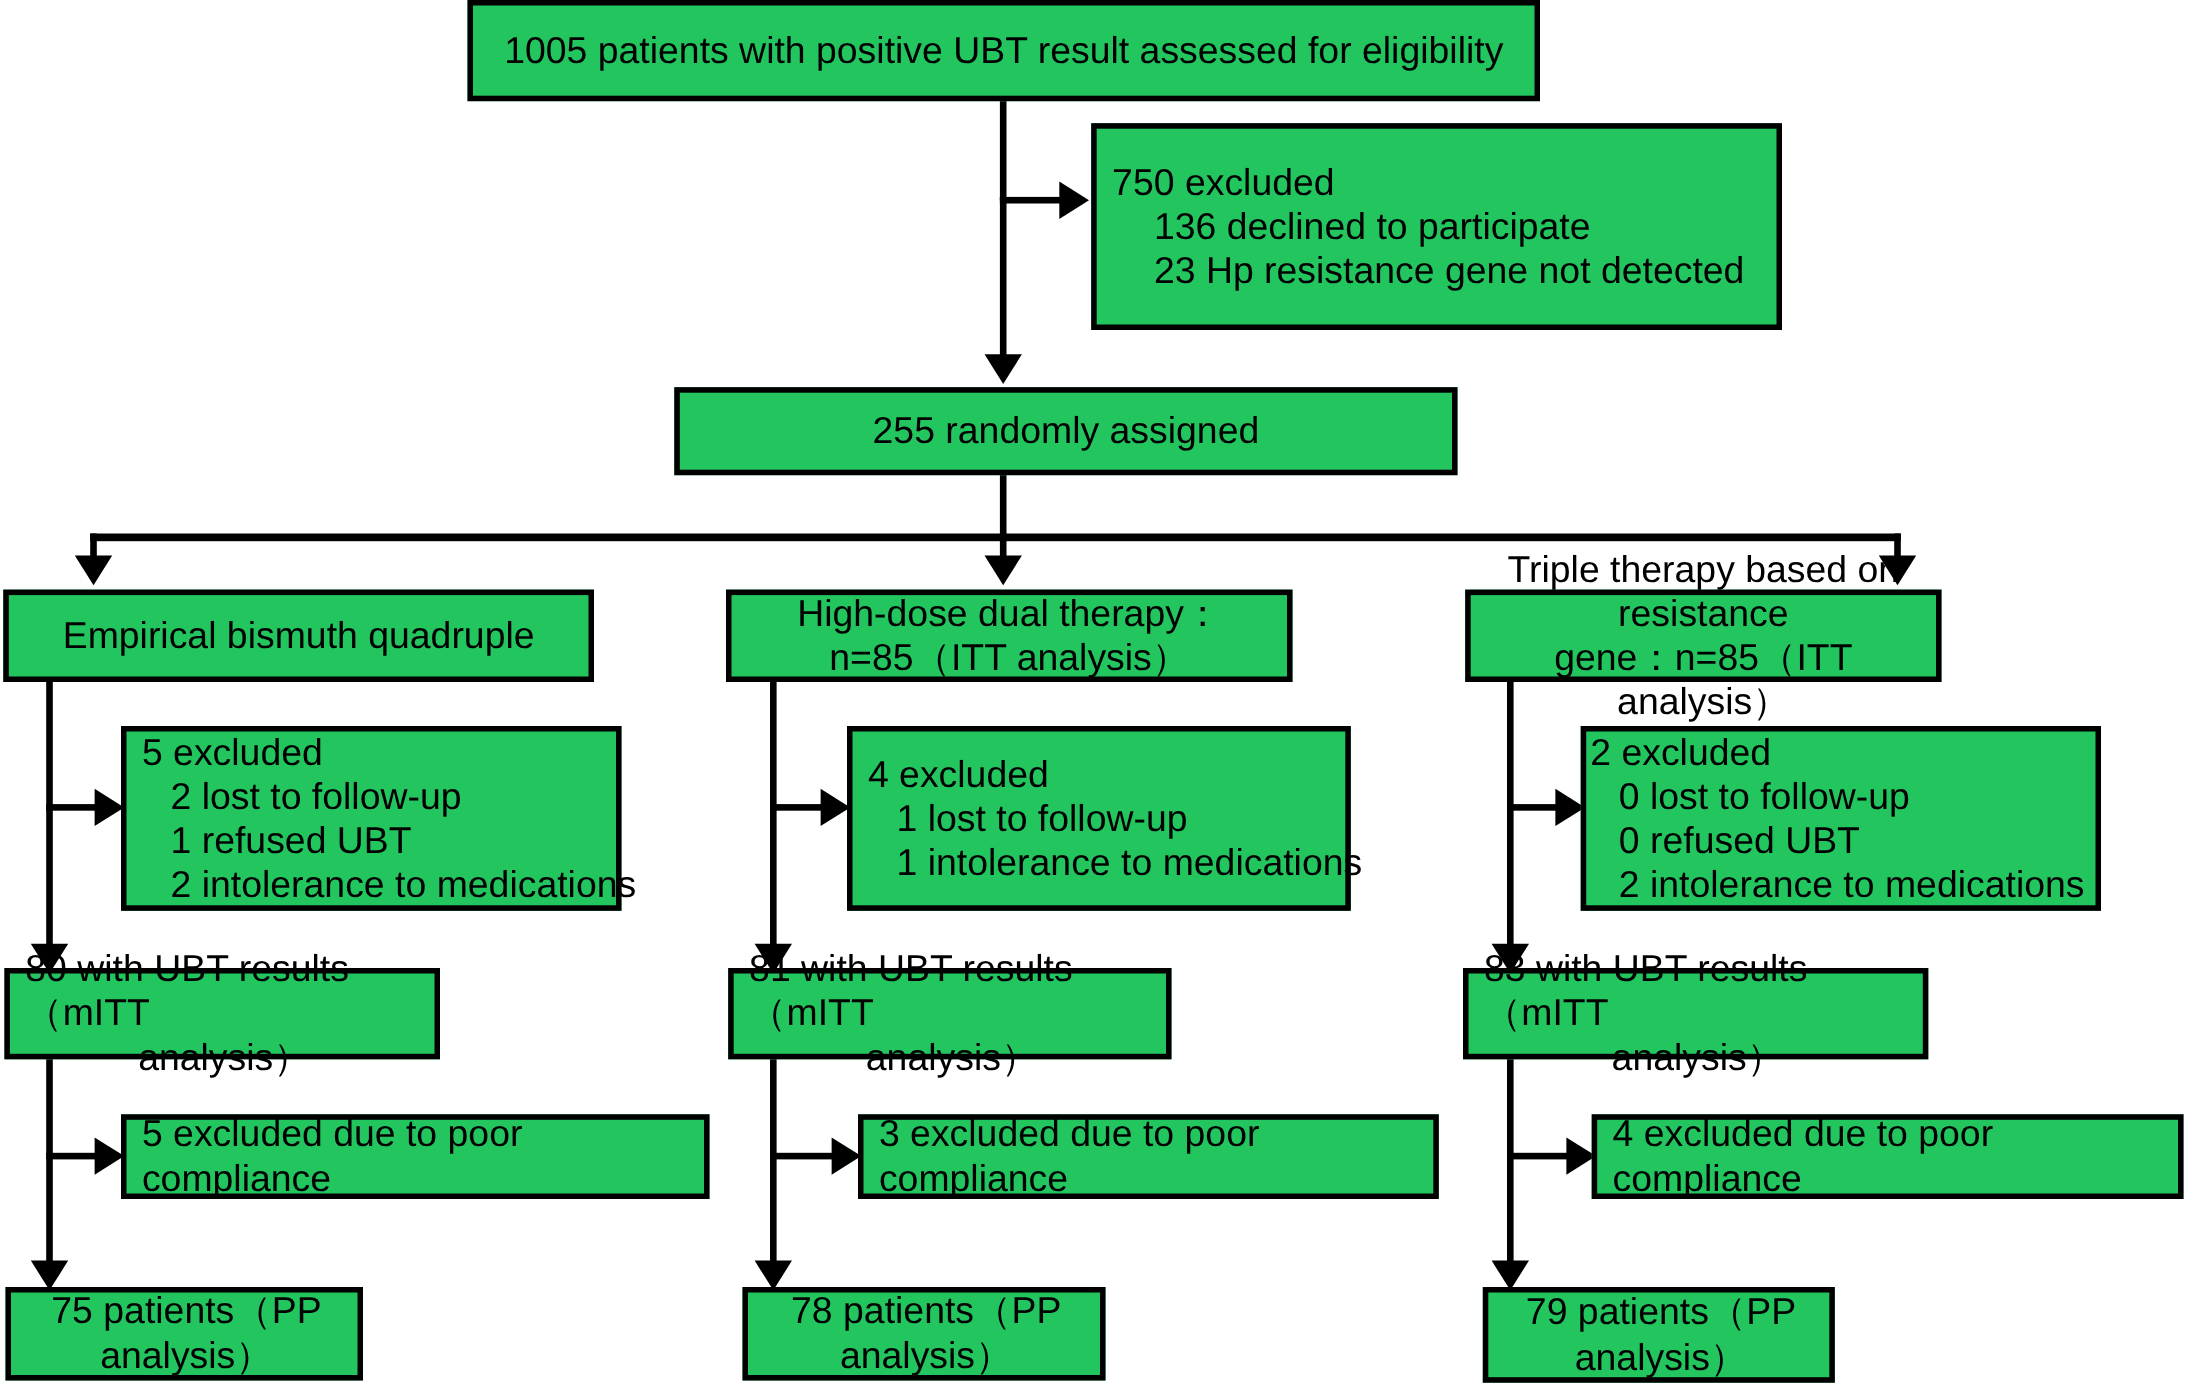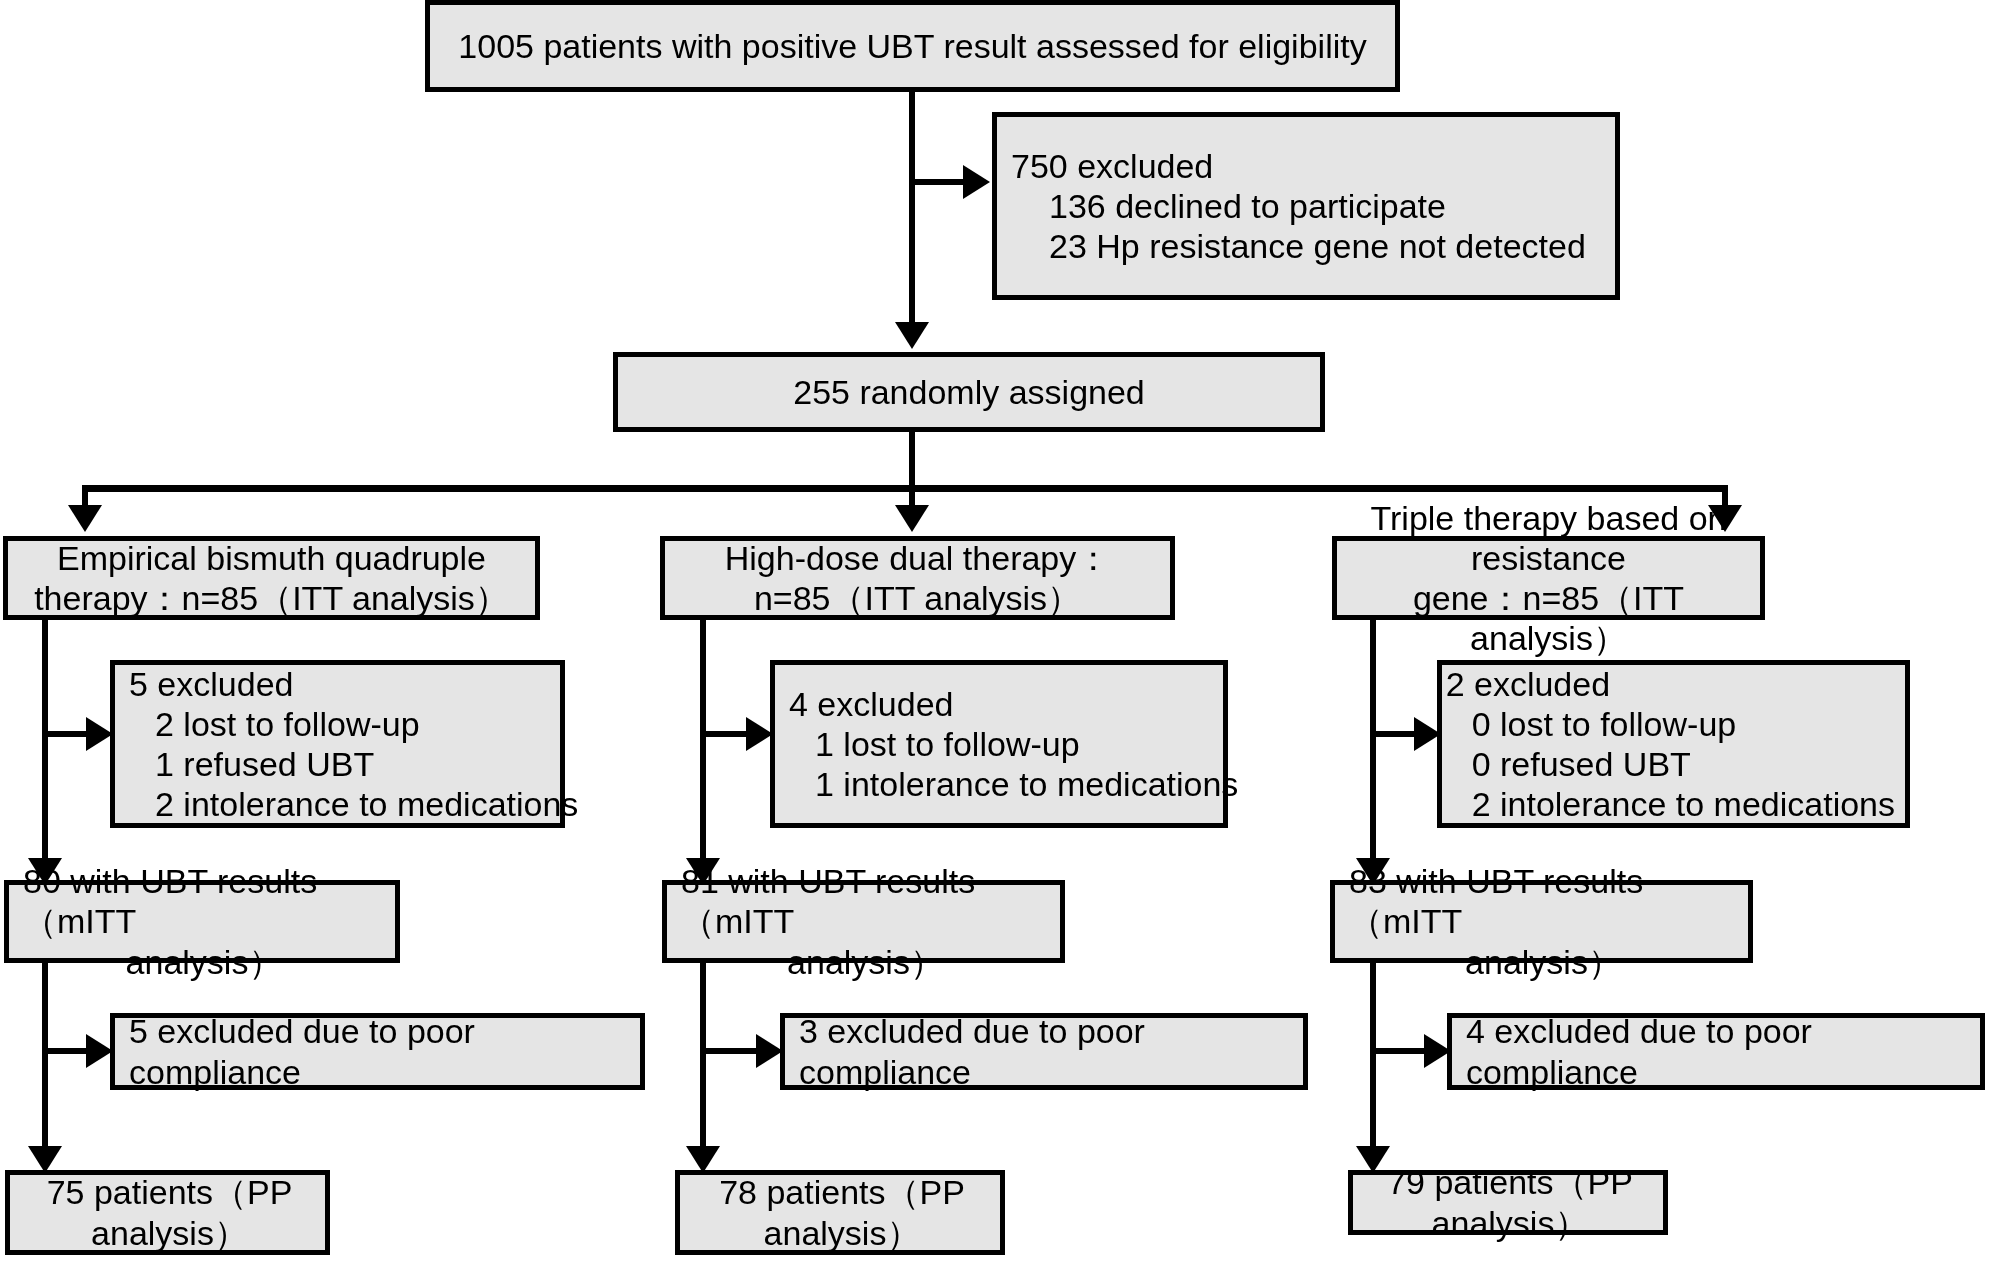--- a/index.html
+++ b/index.html
@@ -16,21 +16,21 @@
     position: relative;
     width: 2000px;
     height: 1261px;
     background: #ffffff;
     overflow: hidden;
   }
   .box {
     position: absolute;
     box-sizing: border-box;
     border: 5px solid #000000;
-    background: #e5e5e5;
+    background: #22c55e;
     display: flex;
     align-items: center;
     font-size: 34px;
     line-height: 1.18;
     color: #000000;
   }
   .box.center {
     justify-content: center;
     text-align: center;
   }
@@ -120,21 +120,20 @@
 
   <div class="line vline" style="left:909px; top:485px; width:6px; height:22px;"></div>
   <div class="arrow-down" style="left:895px; top:505px;"></div>
 
   <div class="line vline" style="left:1722px; top:485px; width:6px; height:22px;"></div>
   <div class="arrow-down" style="left:1708px; top:505px;"></div>
 
   <div class="box center" style="left:3px; top:536px; width:537px; height:84px;">
     <span class="inner">
       <span>Empirical bismuth quadruple</span><br>
-      <span>therapy：n=85（ITT analysis）</span>
     </span>
   </div>
 
   <div class="line vline" style="left:42px; top:620px; width:6px; height:260px;"></div>
   <div class="line hline" style="left:42px; top:731px; width:48px; height:6px;"></div>
   <div class="arrow-right" style="left:86px; top:717px;"></div>
   <div class="arrow-down" style="left:28px; top:858px;"></div>
 
   <div class="box left listbox sub" style="left:110px; top:660px; width:455px; height:168px;">
     <span class="inner">
@@ -241,20 +240,20 @@
 
   <div class="line vline" style="left:1370px; top:963px; width:6px; height:205px;"></div>
   <div class="line hline" style="left:1370px; top:1048px; width:60px; height:6px;"></div>
   <div class="arrow-right" style="left:1424px; top:1034px;"></div>
   <div class="arrow-down" style="left:1356px; top:1146px;"></div>
 
   <div class="box left" style="left:1447px; top:1013px; width:538px; height:77px;">
     <span class="inner">4 excluded due to poor compliance</span>
   </div>
 
-  <div class="box left" style="left:1348px; top:1170px; width:320px; height:65px;">
+  <div class="box left" style="left:1348px; top:1170px; width:320px; height:87px;">
     <span class="inner" style="text-align:left;">
       <span style="display:inline-block; width:100%; text-align:center;">79 patients（PP</span><br>
       <span style="display:inline-block; width:100%; text-align:center;">analysis）</span>
     </span>
   </div>
 
 </div>
 
 </body></html>

